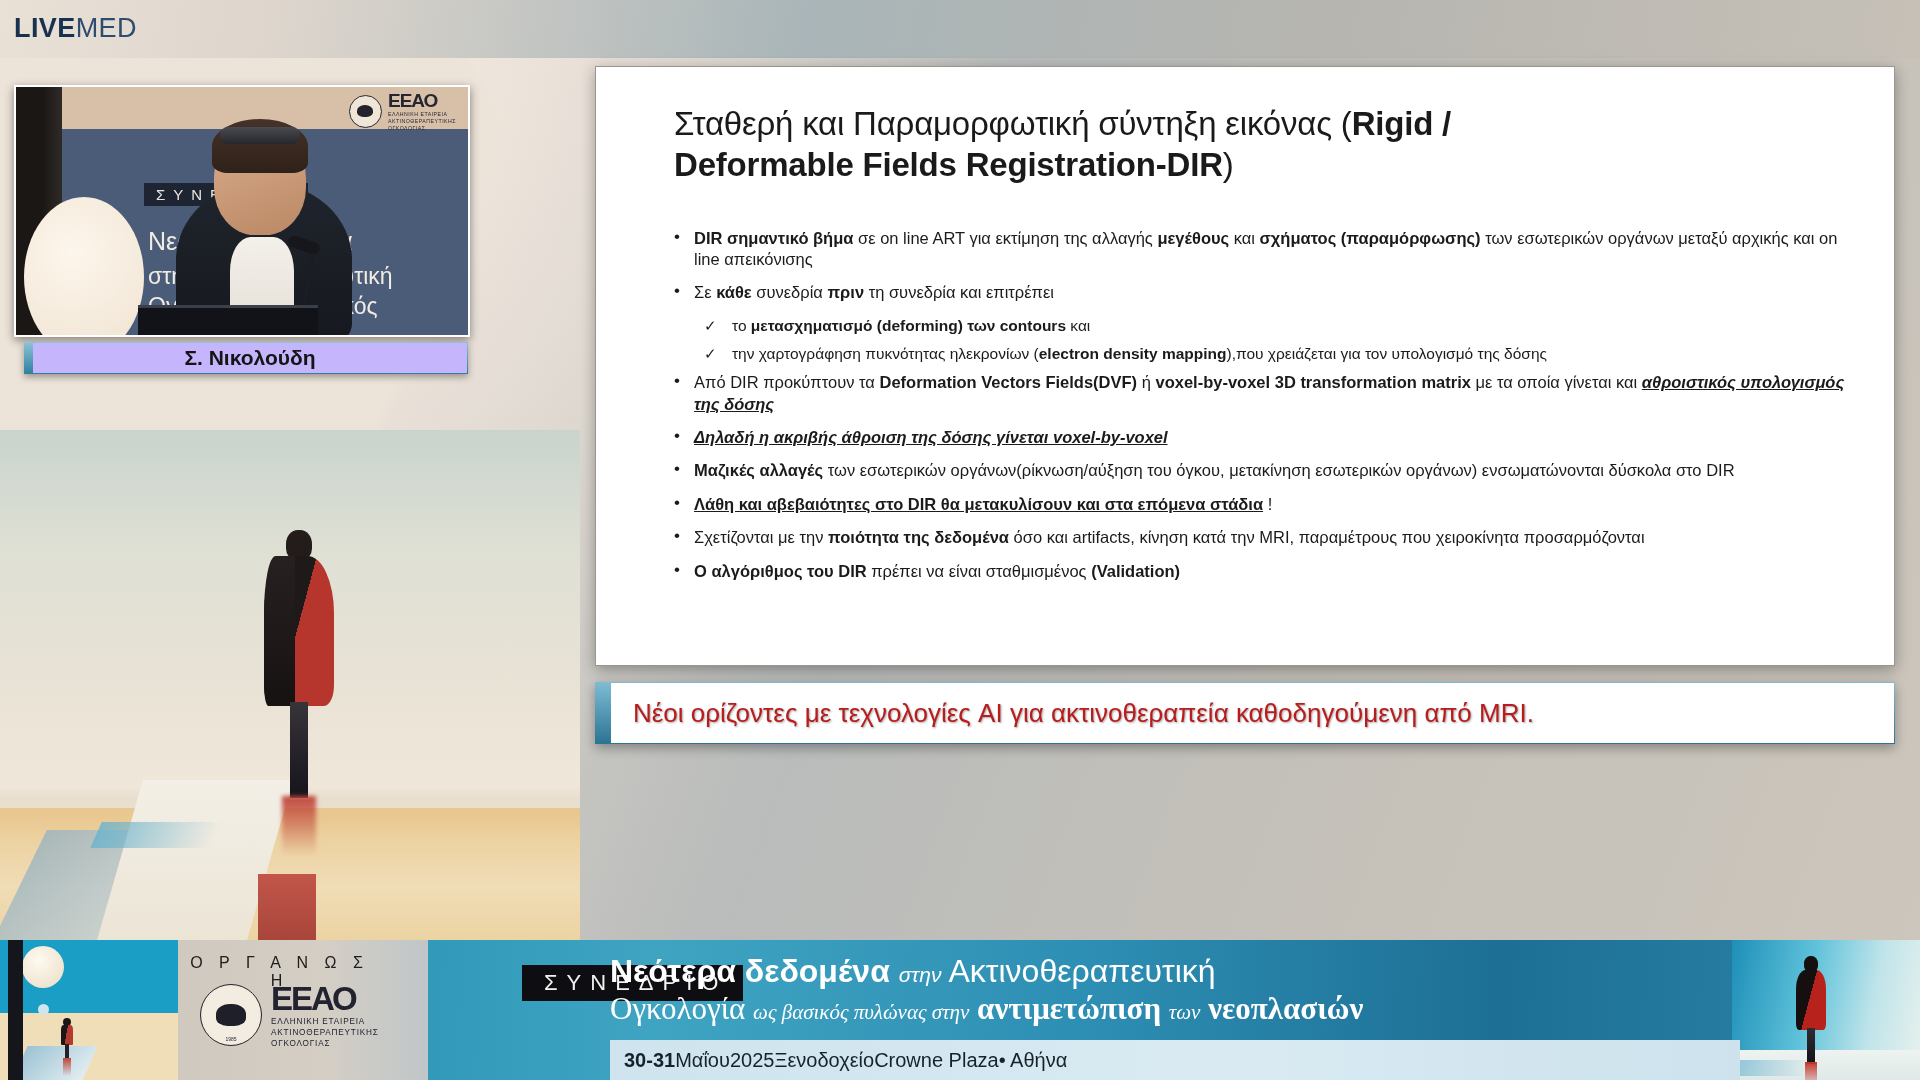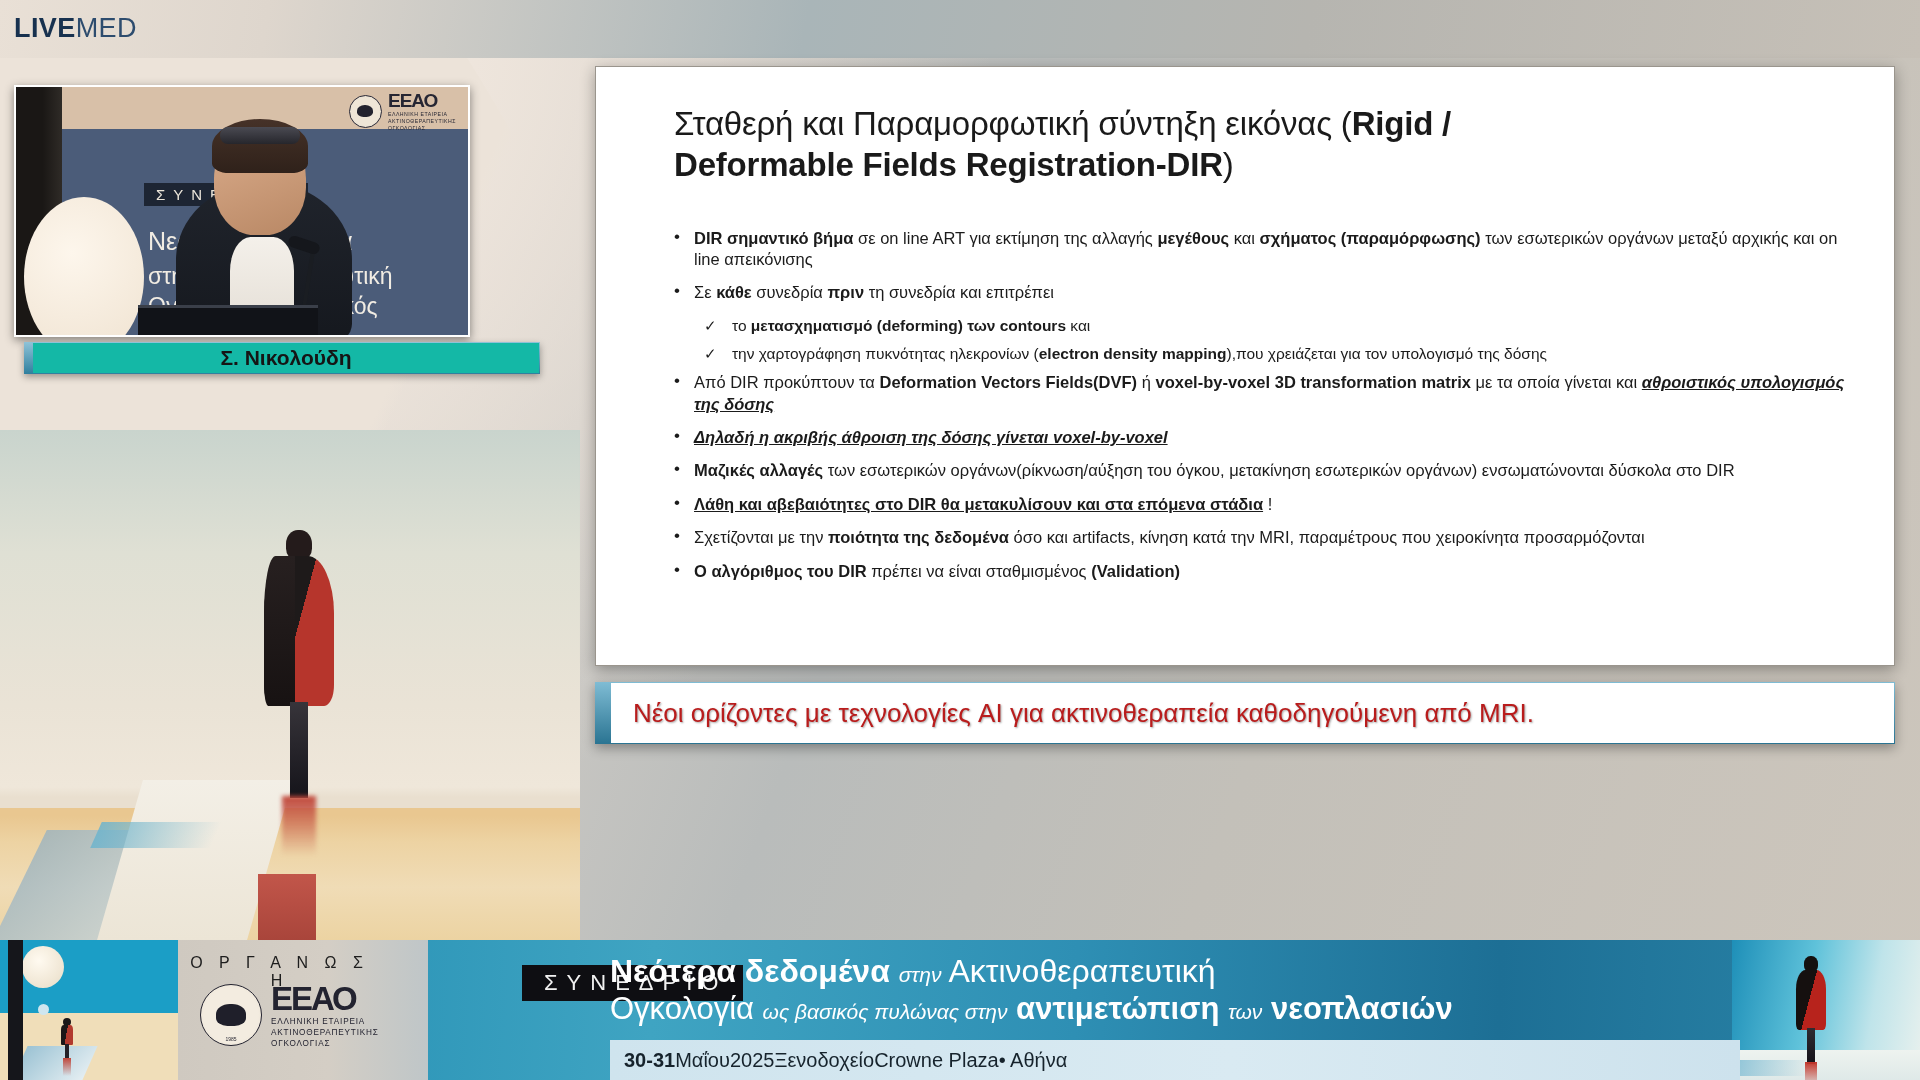--- a/index.html
+++ b/index.html
@@ -122,22 +122,22 @@
     position:absolute; left:272px; top:152px; width:32px; height:12px;
     border-radius:7px; background:#15171c; transform:rotate(18deg);
   }
   #spk-miccord{
     position:absolute; left:288px; top:160px; width:4px; height:96px;
     background:#1a1d22; transform:rotate(9deg); border-radius:3px;
   }
 
   
   #speaker-plate{
-    position:absolute; left:24px; top:342px; width:516px; height:32px;
-    background:#14b8a6;
+    position:absolute; left:24px; top:342px; width:444px; height:32px;
+    background:#c4b5fd;
     border:1px solid #b9b4ac;
     border-left:9px solid;
     border-image:linear-gradient(#8fc3d8,#2f7f9e) 1;
     box-shadow:0 3px 7px rgba(0,0,0,.35);
     display:flex; align-items:center; justify-content:center;
   }
   #speaker-plate .nm{
     font-size:21px; font-weight:bold; color:#151515;
   }
 
@@ -320,21 +320,21 @@
     position:absolute; left:522px; top:965px;
     background:#0e0e12; color:#f2f2f2;
     font-size:22px; letter-spacing:9px; font-weight:500;
     padding:5px 16px 5px 22px;
   }
   #conf-lines{
     position:absolute; left:610px; top:955px; color:#ffffff;
     line-height:1.02;
   }
   #cl1{ font-size:32px; }
-  #cl2{ font-size:31px; margin-top:5px; }
+  #cl2{ font-size:31px; margin-top:5px;font-family:Liberation Serif, serif; }
   .thin{ font-size:21px; font-weight:300; font-style:italic; }
   .semibold{ font-weight:600; }
   #conf-date-bar{
     position:absolute; left:610px; top:1040px; width:1130px; height:40px;
     background:linear-gradient(90deg,#cfe4ee 0%, #d9eaf2 55%, #cde2ed 100%);
     display:flex; align-items:center; padding-left:14px;
     font-size:20px; color:#16232c;
   }
   #conf-date-bar .dt{ font-weight:bold; }
   #conf-date-bar .mo{ font-weight:normal; }

